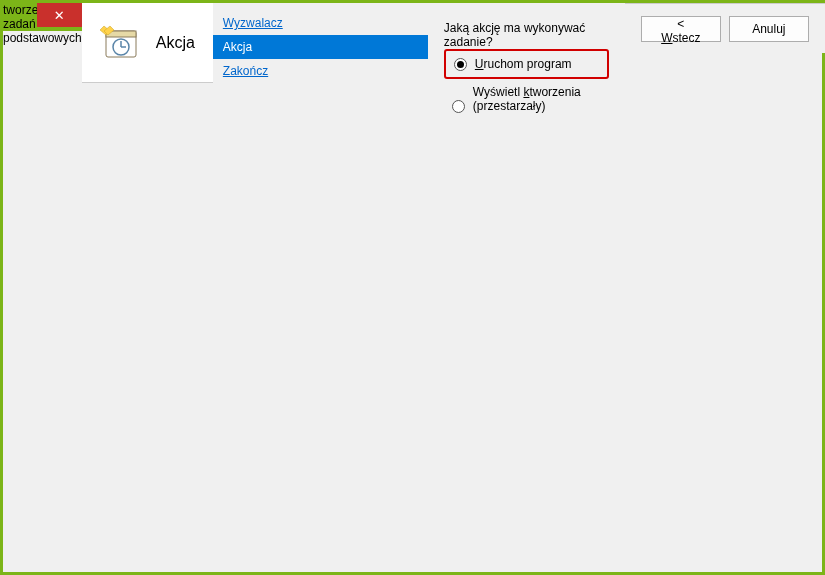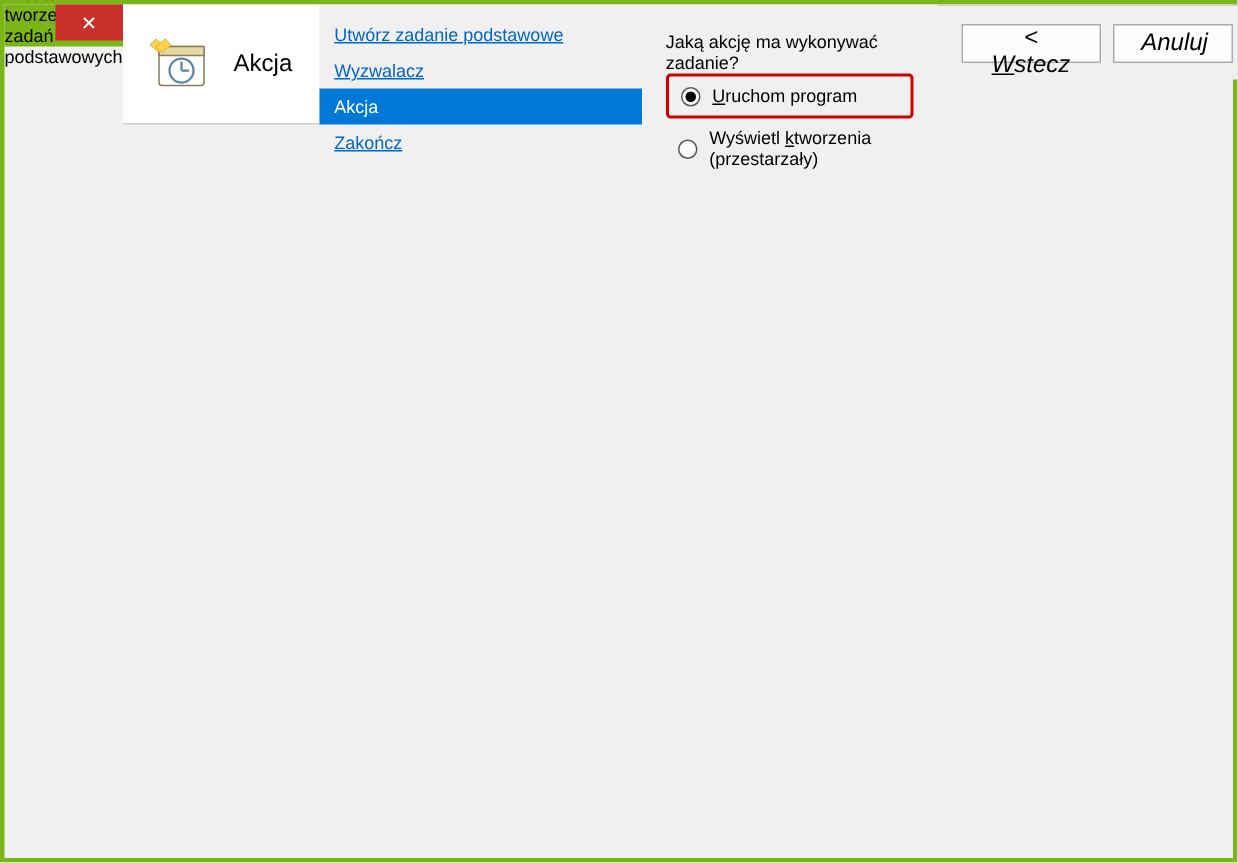--- a/index.html
+++ b/index.html
@@ -25,29 +25,29 @@
     .sidebar { width: 215px; padding-top: 8px; }
     .side-item { padding: 5px 10px; color: #0066cc; text-decoration: underline; cursor: pointer; font-size: 12px; }
     .side-indent { padding-left: 26px; }
     .side-active { background: #0078d7; color: #fff; text-decoration: none; padding: 5px 10px; cursor: default; }
 
     
     .content { flex: 1; padding: 18px 16px; }
     .question { font-size: 12px; color: #000; }
 
     .radio-group { display: flex; flex-direction: column; gap: 0; }
-    .radio-row { display: flex; align-items: center; gap: 8px; padding: 6px 8px; font-size: 12px; }
+    .radio-row { display: flex; align-items: flex-end; gap: 8px; padding: 6px 8px; font-size: 12px; }
     .radio-highlight { border: 2px solid #d10000; border-radius: 3px; width: 165px; }
 
     .radio-btn { width: 13px; height: 13px; border-radius: 50%; border: 1px solid #555; background: #fff; position: relative; flex-shrink: 0; }
     .radio-btn.checked::after { content: ""; position: absolute; width: 7px; height: 7px; border-radius: 50%; background: #000; top: 2px; left: 2px; }
 
     
     .footer { height: 50px; border-top: 1px solid #ccc; background: #f0f0f0; display: flex; align-items: center; justify-content: flex-end; padding: 0 16px; gap: 8px; }
-    .btn { min-width: 80px; height: 26px; background: #fdfdfd; border: 1px solid #adadad; font-size: 16px; cursor: pointer; padding: 0 18px; font-style: italic; }
+    .btn { min-width: 80px; height: 26px; background: #fdfdfd; border: 1px solid #adadad; font-size: 12px; cursor: pointer; padding: 0 18px; }
     .btn-default { border: 2px solid #0078d7; }
 
     u { text-decoration: underline; }
   </style>
 </head>
 <body>
 
 <div class="window">
 
   <div class="titlebar">
@@ -68,21 +68,20 @@
         <path d="M 4 3 L 10 8 L 6 12 L 0 7 Z" fill="#ffd24a" stroke="#c9a227" stroke-width="0.5"></path>
         <path d="M 10 3 L 4 8 L 8 12 L 14 7 Z" fill="#ffd24a" stroke="#c9a227" stroke-width="0.5"></path>
       </svg>
     </div>
     <div class="header-title">Akcja</div>
   </div>
 
   <div class="body">
 
     <div class="sidebar">
-      <div class="side-item">Utwórz zadanie podstawowe</div>
       <div class="side-item">Wyzwalacz</div>
       <div class="side-active">Akcja</div>
       <div class="side-item">Zakończ</div>
     </div>
 
     <div class="content">
       <div class="question">Jaką akcję ma wykonywać zadanie?</div>
 
       <div class="radio-group">
 

